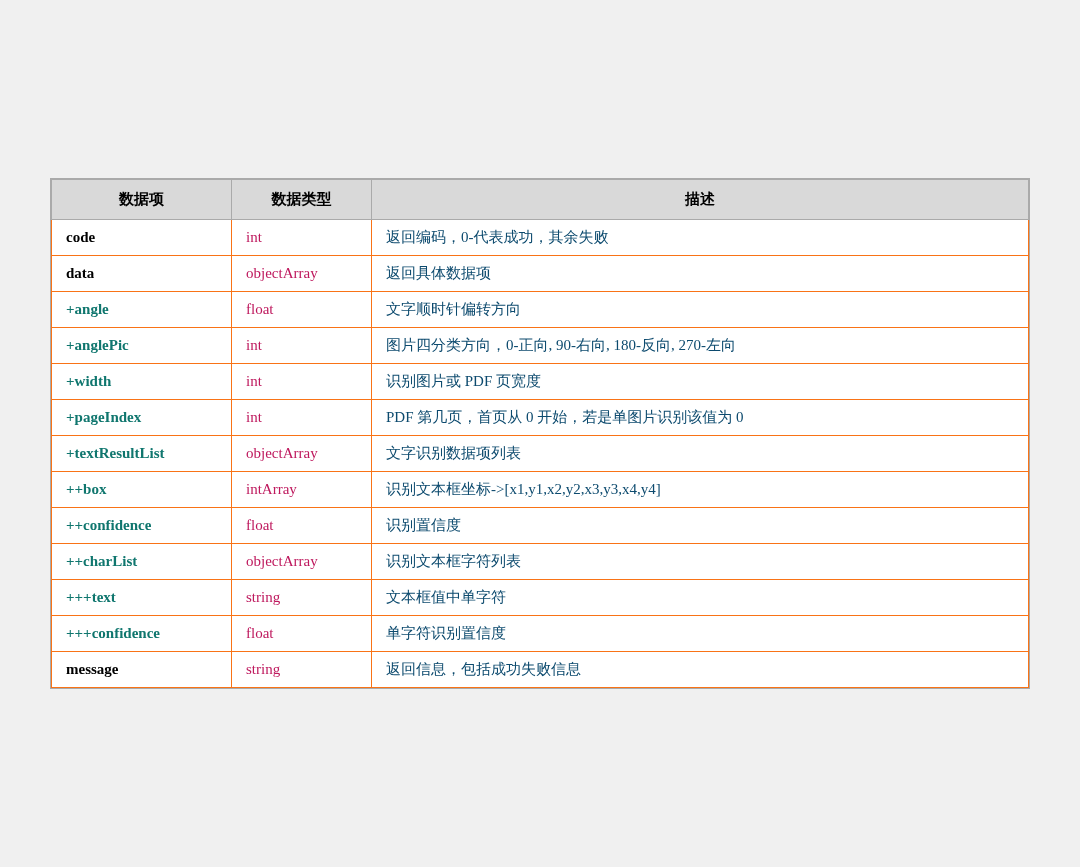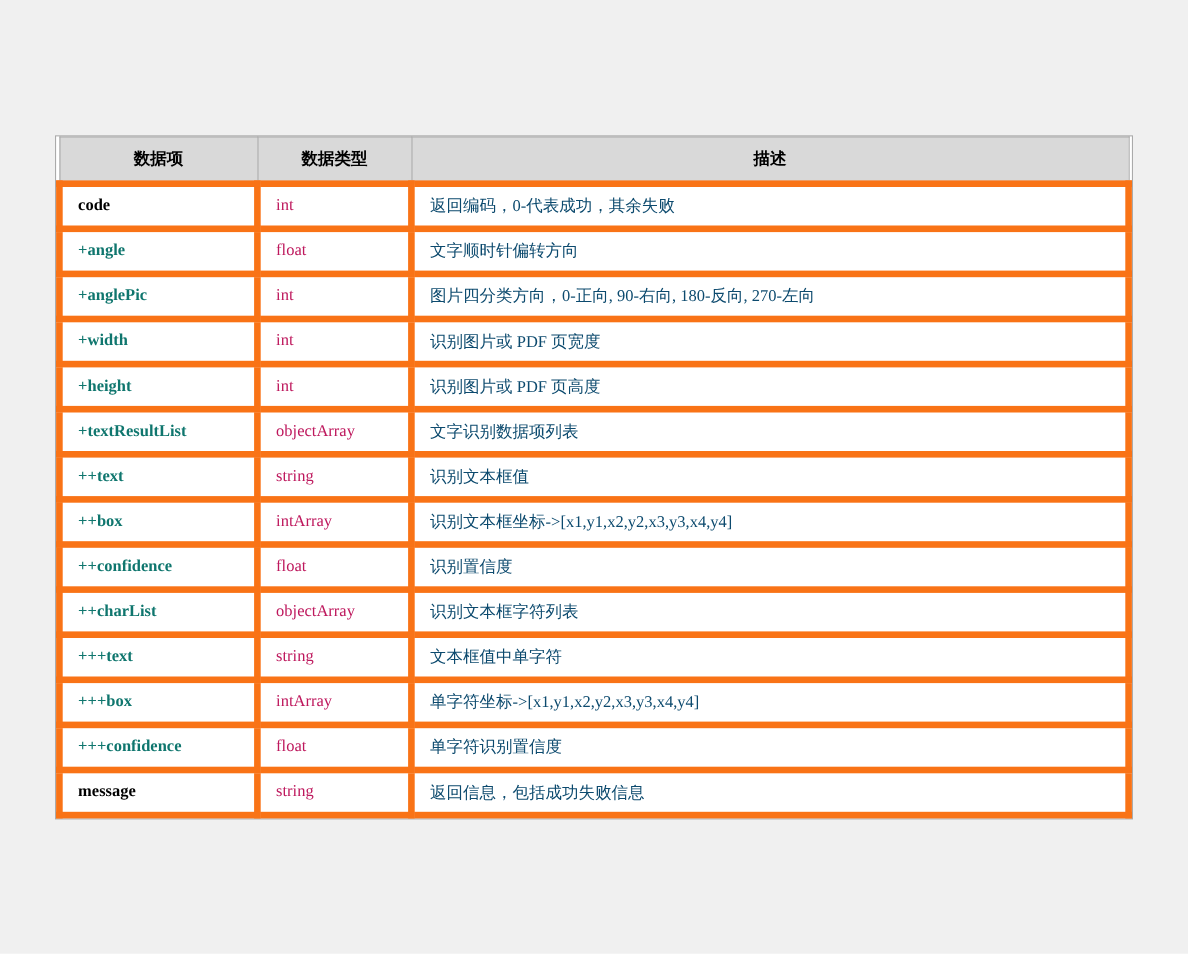--- a/index.html
+++ b/index.html
@@ -34,21 +34,21 @@
       background-color: #d9d9d9;
       border: 1px solid #aaa;
       padding: 10px 14px;
       text-align: center;
       font-weight: bold;
       font-size: 15px;
       color: #000;
     }
 
     tbody tr td {
-      border: 6px solid #f97316;
+      border: 1px solid #f97316;
       padding: 8px 14px;
       vertical-align: middle;
       color: #000;
       font-size: 15px;
     }
 
     tbody tr:nth-child(odd) {
       background-color: #ffffff;
     }
 
@@ -104,48 +104,48 @@
         <th class="header-col3">描述</th>
       </tr>
     </thead>
     <tbody id="table-body">
     <tr>
           <td class="col-item">code</td>
           <td class="col-type"><span class="type-name">int</span></td>
           <td class="col-desc">返回编码，0-代表成功，其余失败</td>
         </tr>
         <tr>
+          <td class="col-item">data</td>
+          <td class="col-type"><span class="type-name">objectArray</span></td>
+          <td class="col-desc">返回具体数据项</td>
+        </tr>
+        <tr>
           <td class="col-item"><span class="item-name">+angle</span></td>
           <td class="col-type"><span class="type-name">float</span></td>
           <td class="col-desc">文字顺时针偏转方向</td>
         </tr>
         <tr>
           <td class="col-item"><span class="item-name">+anglePic</span></td>
           <td class="col-type"><span class="type-name">int</span></td>
           <td class="col-desc">图片四分类方向，0-正向, 90-右向, 180-反向, 270-左向</td>
         </tr>
         <tr>
           <td class="col-item"><span class="item-name">+width</span></td>
           <td class="col-type"><span class="type-name">int</span></td>
           <td class="col-desc">识别图片或 PDF 页宽度</td>
         </tr>
         <tr>
-          <td class="col-item"><span class="item-name">+height</span></td>
+          <td class="col-item"><span class="item-name">+pageIndex</span></td>
           <td class="col-type"><span class="type-name">int</span></td>
-          <td class="col-desc">识别图片或 PDF 页高度</td>
+          <td class="col-desc">PDF 第几页，首页从 0 开始，若是单图片识别该值为 0</td>
         </tr>
         <tr>
           <td class="col-item"><span class="item-name">+textResultList</span></td>
           <td class="col-type"><span class="type-name">objectArray</span></td>
           <td class="col-desc">文字识别数据项列表</td>
-        </tr>
-        <tr>
-          <td class="col-item"><span class="item-name">++text</span></td>
-          <td class="col-type"><span class="type-name">string</span></td>
-          <td class="col-desc">识别文本框值</td>
         </tr>
         <tr>
           <td class="col-item"><span class="item-name">++box</span></td>
           <td class="col-type"><span class="type-name">intArray</span></td>
           <td class="col-desc">识别文本框坐标-&gt;[x1,y1,x2,y2,x3,y3,x4,y4]</td>
         </tr>
         <tr>
           <td class="col-item"><span class="item-name">++confidence</span></td>
           <td class="col-type"><span class="type-name">float</span></td>
           <td class="col-desc">识别置信度</td>
@@ -154,25 +154,20 @@
           <td class="col-item"><span class="item-name">++charList</span></td>
           <td class="col-type"><span class="type-name">objectArray</span></td>
           <td class="col-desc">识别文本框字符列表</td>
         </tr>
         <tr>
           <td class="col-item"><span class="item-name">+++text</span></td>
           <td class="col-type"><span class="type-name">string</span></td>
           <td class="col-desc">文本框值中单字符</td>
         </tr>
         <tr>
-          <td class="col-item"><span class="item-name">+++box</span></td>
-          <td class="col-type"><span class="type-name">intArray</span></td>
-          <td class="col-desc">单字符坐标-&gt;[x1,y1,x2,y2,x3,y3,x4,y4]</td>
-        </tr>
-        <tr>
           <td class="col-item"><span class="item-name">+++confidence</span></td>
           <td class="col-type"><span class="type-name">float</span></td>
           <td class="col-desc">单字符识别置信度</td>
         </tr>
         <tr>
           <td class="col-item">message</td>
           <td class="col-type"><span class="type-name">string</span></td>
           <td class="col-desc">返回信息，包括成功失败信息</td>
         </tr>
       </tbody>

